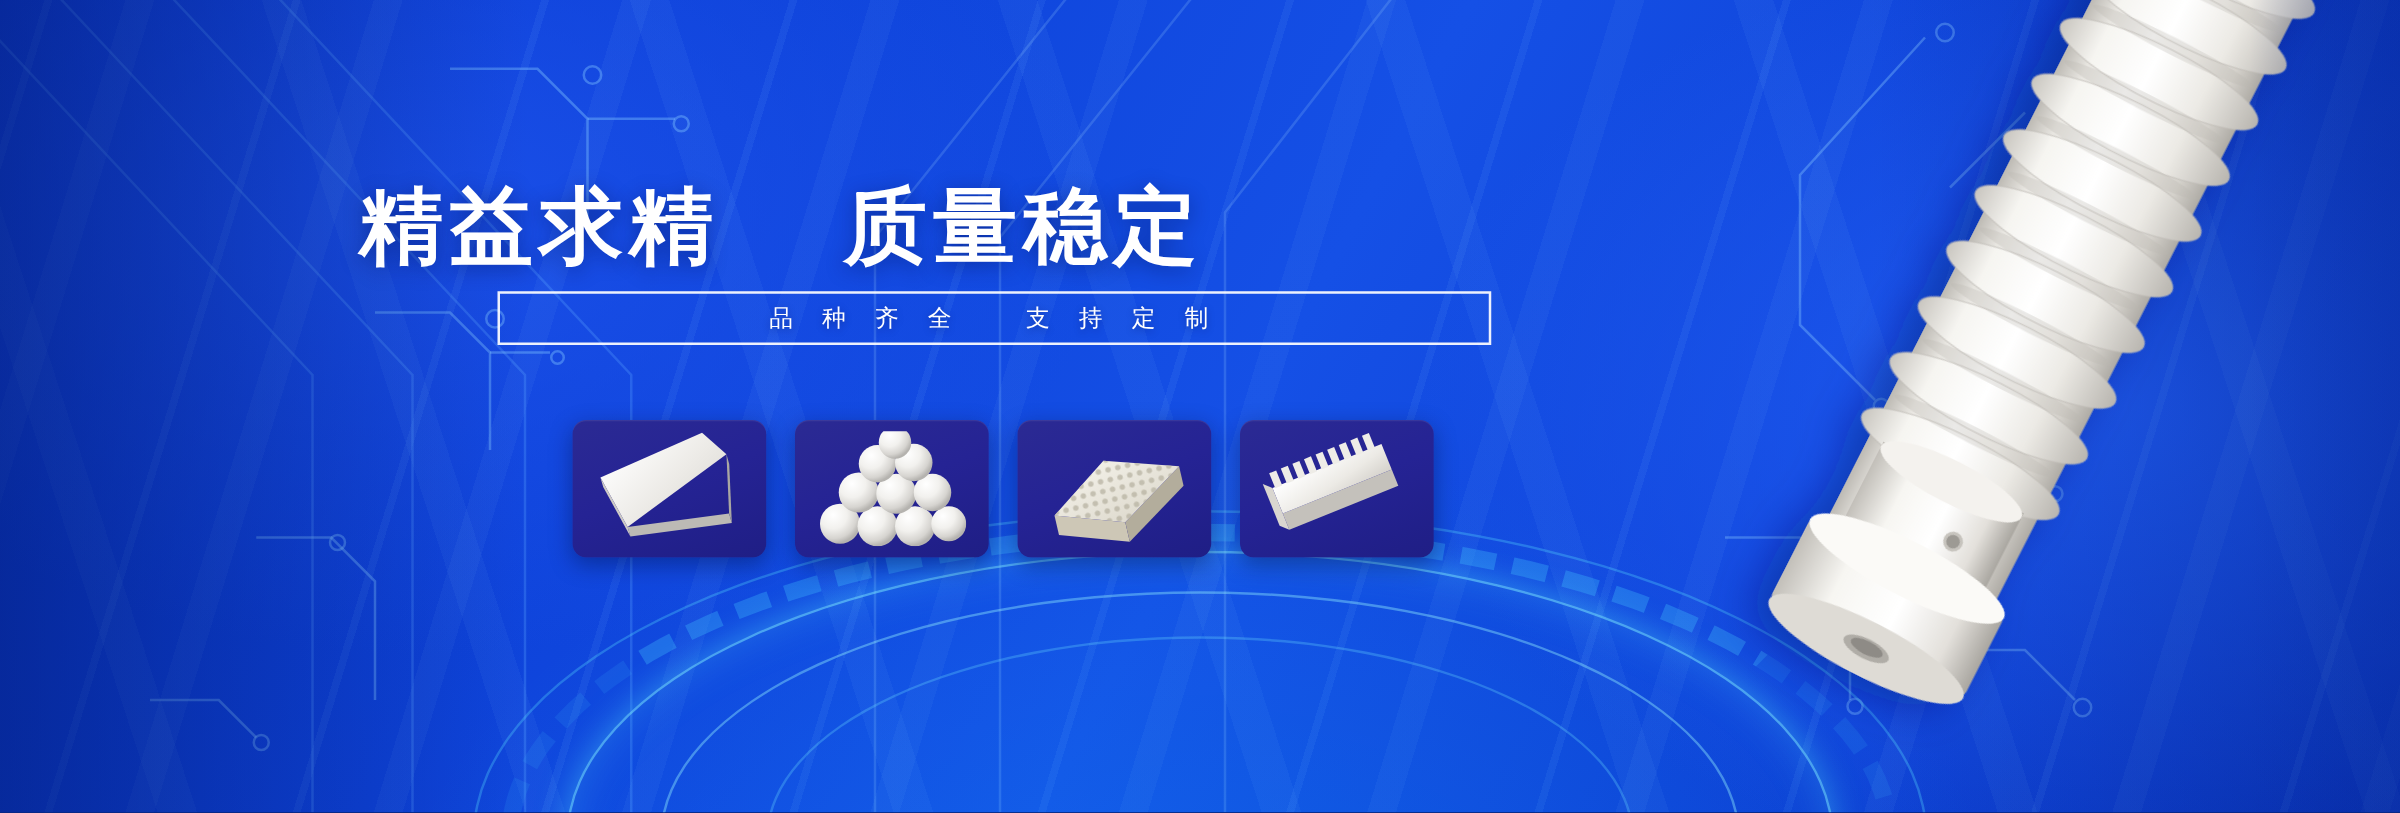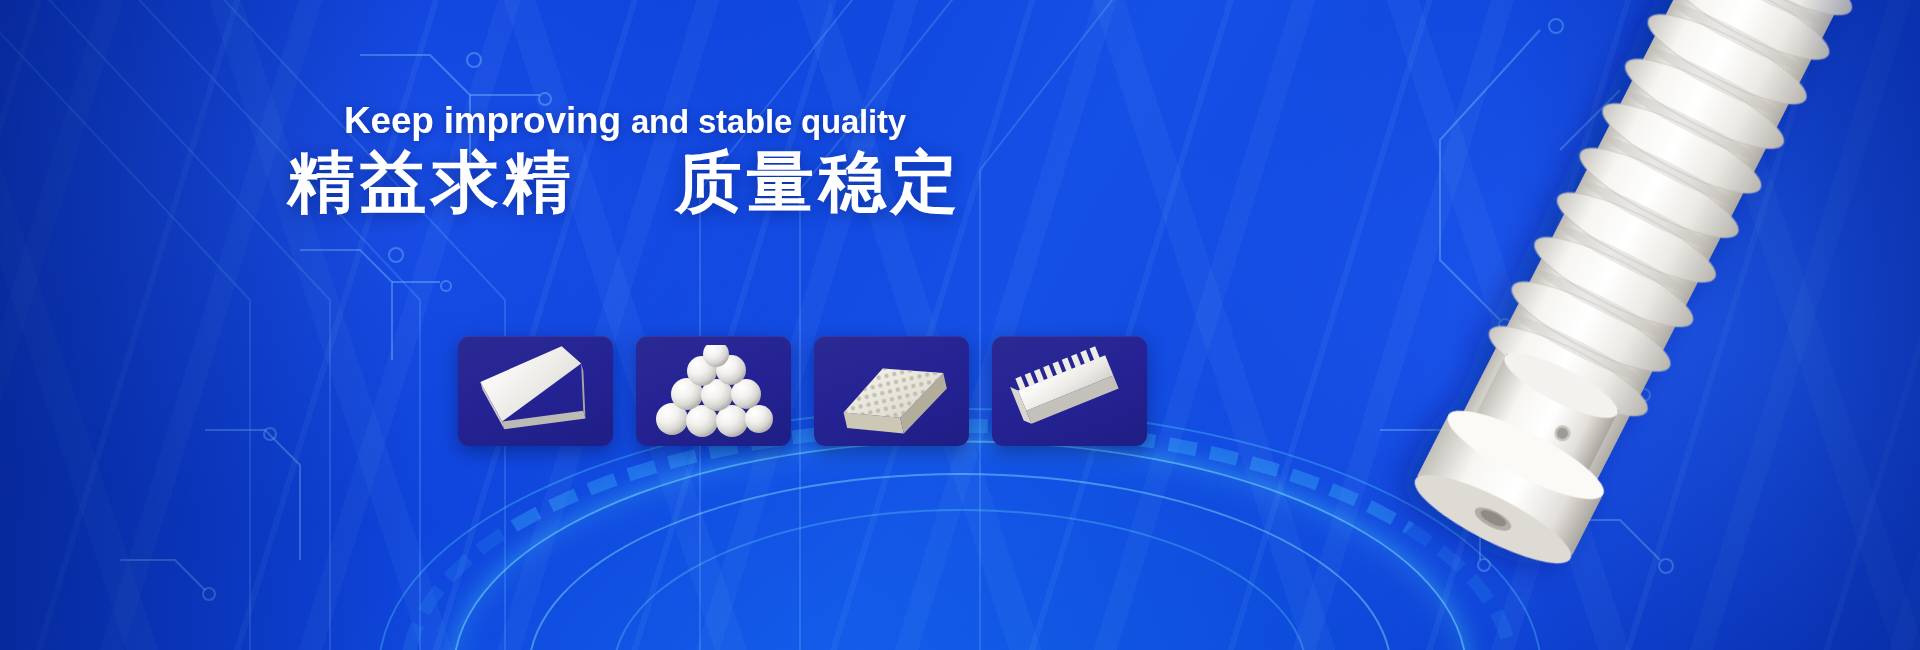--- a/index.html
+++ b/index.html
@@ -170,32 +170,34 @@
 
     <div class="ring r1"></div>
     <div class="dashring"></div>
     <div class="ring r2"></div>
     <div class="ring r3"></div>
     <div class="ring r4"></div>
   </div>
 
   <div class="content">
 
-    <div class="eng">
-      <span class="lead">Keep improving</span>
-      <span> </span>
-      <span class="tail">and stable quality</span>
-    </div>
 
     <div class="cn">
       <span>精益求精</span>
       <span class="gap"></span>
       <span>质量稳定</span>
     </div>
 
+    <div class="subbox">
+      <div class="sub">
+        <span>品 种 齐 全</span>
+        <span class="gap2"></span>
+        <span>支 持 定 制</span>
+      </div>
+    </div>
 
     <div class="cards">
 
       <div class="card">
         <svg width="150" height="108" viewBox="0 0 150 108" xmlns="http://www.w3.org/2000/svg">
           <defs>
             <linearGradient id="tileTop" x1="0" y1="0" x2="1" y2="1">
               <stop offset="0%" stop-color="#ffffff"></stop>
               <stop offset="55%" stop-color="#eceae6"></stop>
               <stop offset="100%" stop-color="#d9d7d2"></stop>

